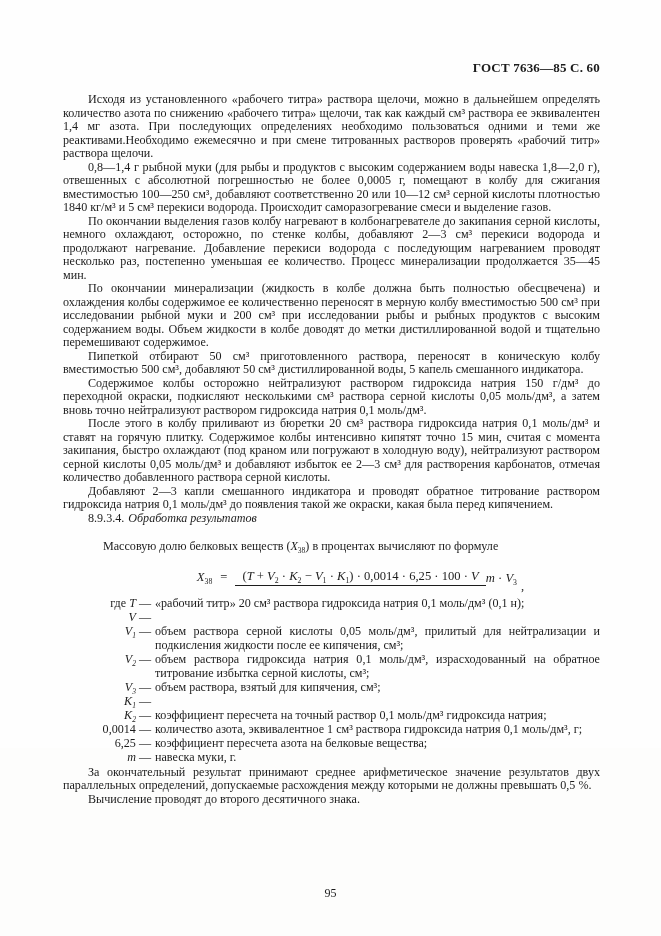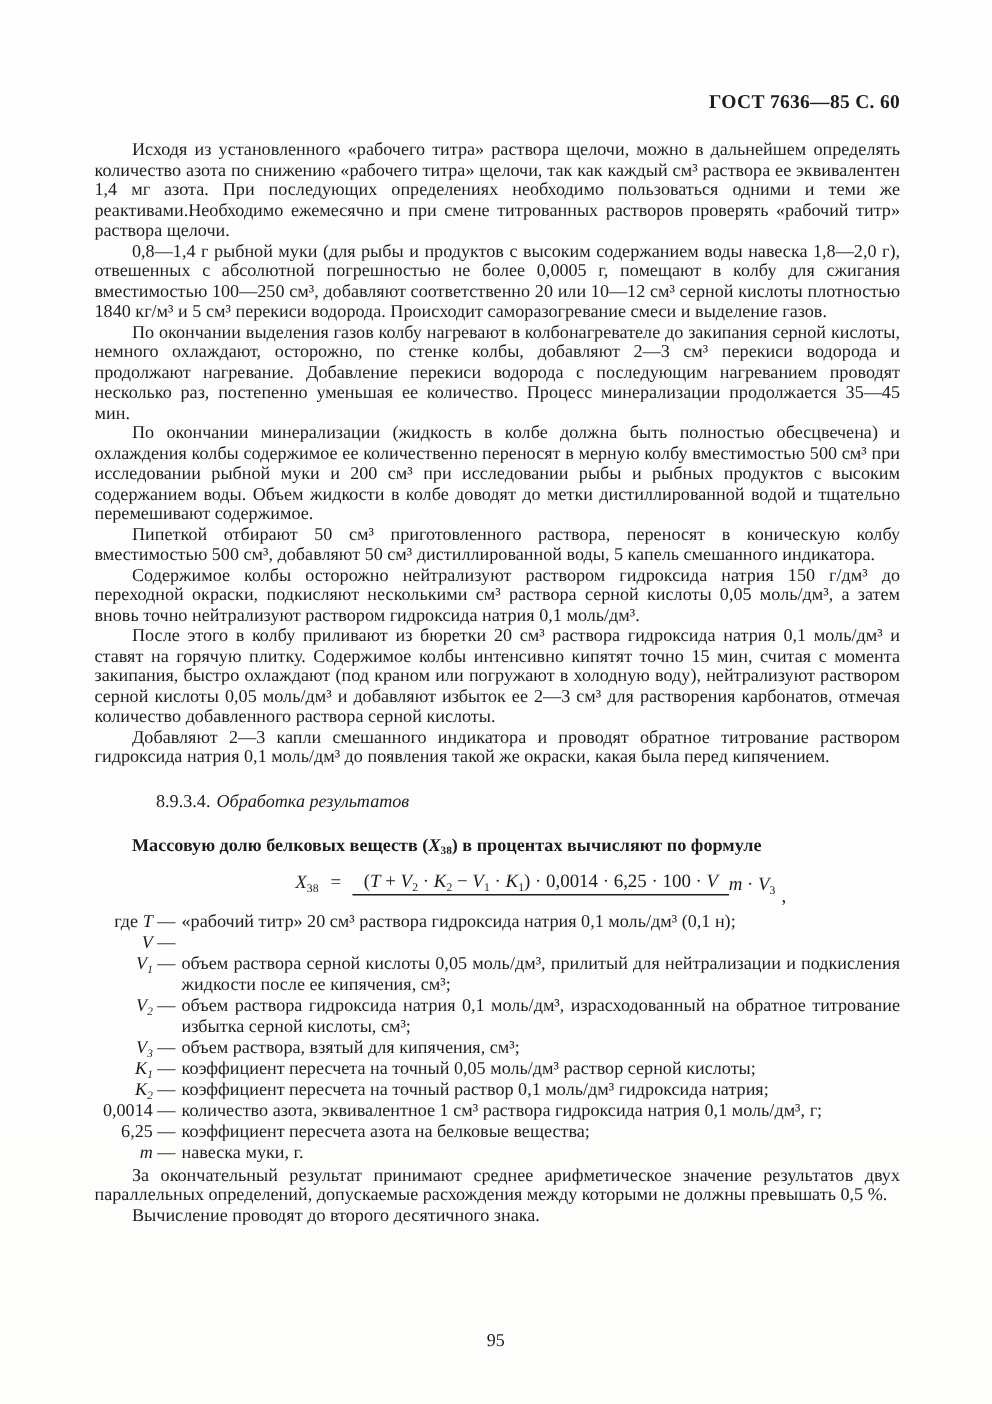--- a/index.html
+++ b/index.html
@@ -29,23 +29,23 @@
     font-size: 13px;
     line-height: 15px;
     margin-bottom: 18px;
     letter-spacing: 0.2px;
   }
   .para {
     margin: 0;
     text-indent: 25px;
     text-align: justify;
   }
-  .section-heading { margin: 16px; text-indent: 25px; }
+  .section-heading { margin: 0; text-indent: 25px; }
   .section-title { font-style: italic; margin-left: 4px; }
-  .intro-line { margin: 0; text-indent: 25px; font-weight: bold; }
+  .intro-line { margin: 15px; text-indent: 25px; }
   .ivar { font-style: italic; }
   sub {
     font-size: 0.62em;
     line-height: 0;
     vertical-align: -0.35em;
   }
   
   .formula-line {
     display: flex;
     align-items: center;
@@ -71,20 +71,21 @@
   .fden { padding-top: 2px; white-space: nowrap; }
   .fv { font-style: italic; }
   .fv.plain { font-style: normal; }
   .fcomma { transform: translateY(9px); margin-left: 4px; }
   
   .definitions { margin-top: 2px; line-height: 14px; }
   .def-row {
     display: grid;
     grid-template-columns: 54px 1fr;
     column-gap: 4px;
+    margin-left: 34px;
   }
   .def-left { text-align: right; white-space: nowrap; }
   .sym { font-style: italic; }
   .sym.upright { font-style: normal; }
   .def-text { text-align: justify; }
   .closing { margin-top: 2px; }
   .page-number {
     position: absolute;
     top: 886px; left: 0;
     width: 100%;
@@ -142,21 +143,20 @@
         <div class="def-row">
           <span class="def-left"><span></span> <span class="sym"><span>V</span><sub>2</sub></span> <span>—</span></span>
           <div class="def-text">объем раствора гидроксида натрия 0,1 моль/дм³, израсходованный на обратное титрование избытка серной кислоты, см³;</div>
         </div>
         <div class="def-row">
           <span class="def-left"><span></span> <span class="sym"><span>V</span><sub>3</sub></span> <span>—</span></span>
           <div class="def-text">объем раствора, взятый для кипячения, см³;</div>
         </div>
         <div class="def-row">
           <span class="def-left"><span></span> <span class="sym"><span>K</span><sub>1</sub></span> <span>—</span></span>
-          <div class="def-text">коэффициент пересчета на точный 0,05 моль/дм³ раствор серной кислоты;</div>
         </div>
         <div class="def-row">
           <span class="def-left"><span></span> <span class="sym"><span>K</span><sub>2</sub></span> <span>—</span></span>
           <div class="def-text">коэффициент пересчета на точный раствор 0,1 моль/дм³ гидроксида натрия;</div>
         </div>
         <div class="def-row">
           <span class="def-left"><span></span> <span class="sym upright"><span>0,0014</span><sub></sub></span> <span>—</span></span>
           <div class="def-text">количество азота, эквивалентное 1 см³ раствора гидроксида натрия 0,1 моль/дм³, г;</div>
         </div>
         <div class="def-row">

